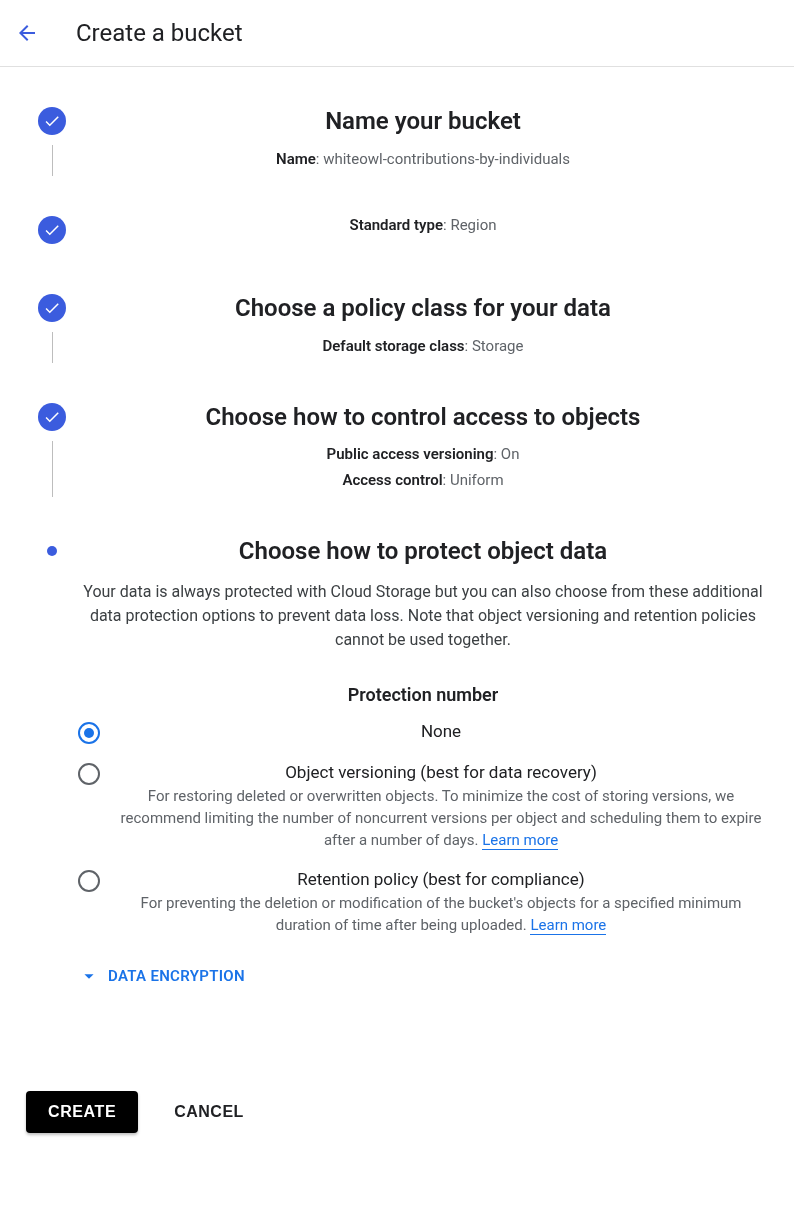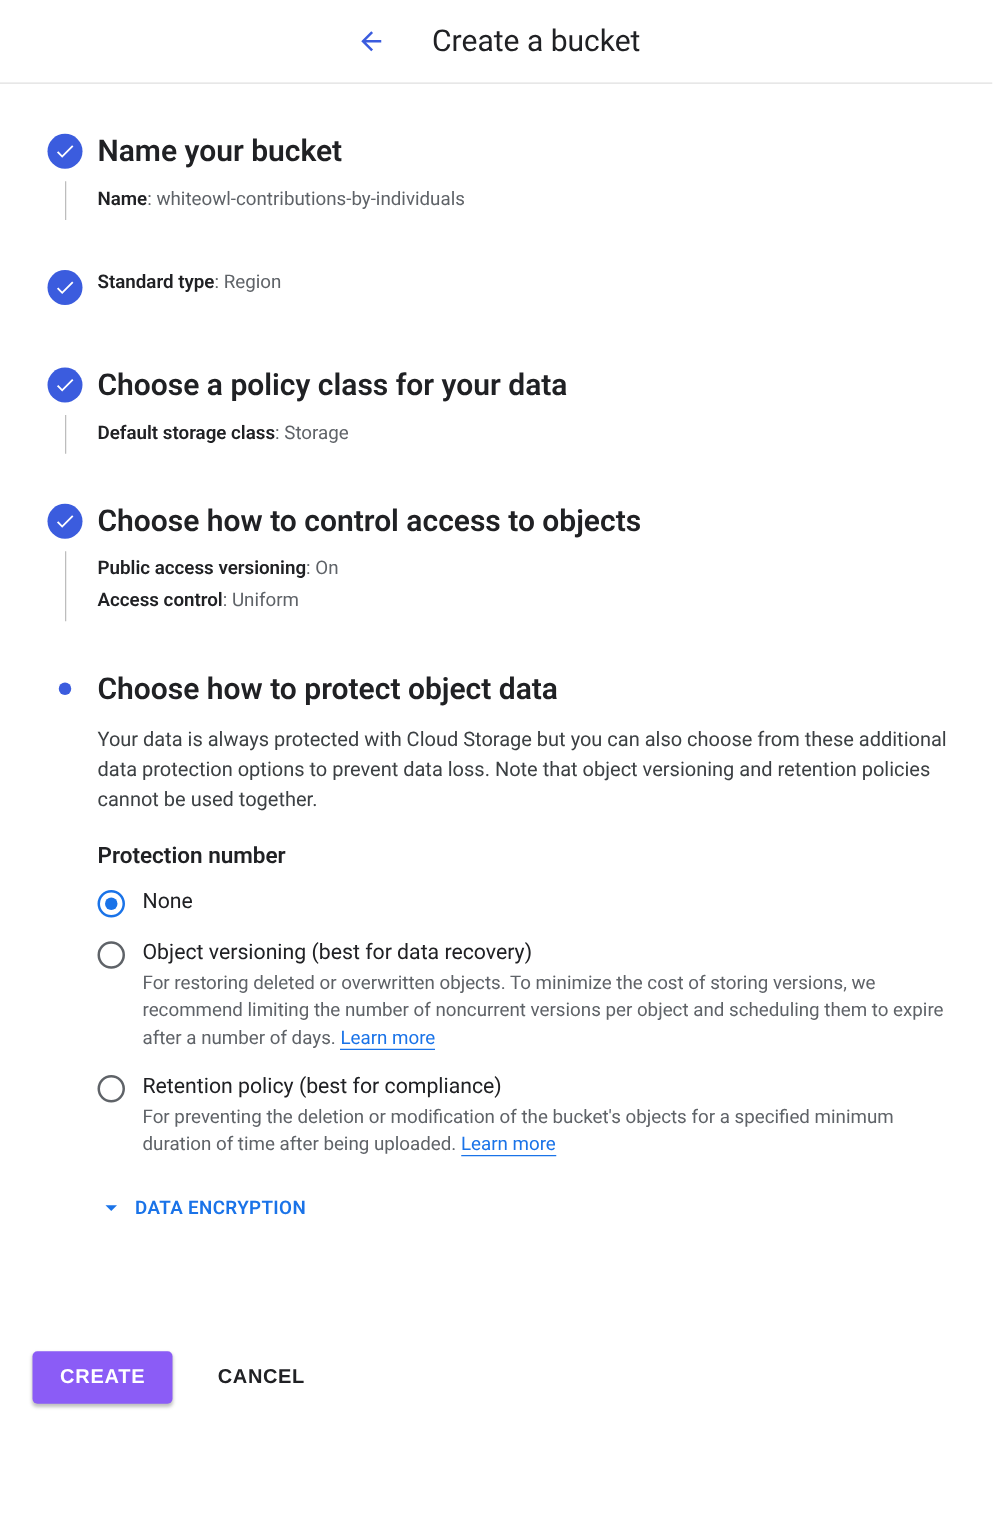--- a/index.html
+++ b/index.html
@@ -7,21 +7,20 @@
     font-family: Roboto, "Helvetica Neue", Arial, sans-serif;
     background: #fff;
     color: #202124;
     width: 794px;
   }
   .topbar {
     display: flex;
     align-items: center;
     padding: 18px 12px;
     border-bottom: 1px solid #e0e0e0;
-    justify-content: center;
   }
   .back-btn {
     width: 30px; height: 30px;
     display: flex; align-items: center; justify-content: center;
     cursor: pointer;
     margin-right: 34px;
   }
   .back-btn svg { width: 24px; height: 24px; fill: #3b5cde; }
   .page-title { font-size: 24px; font-weight: 400; color: #202124; }
 
@@ -41,28 +40,28 @@
   }
   .check-circle svg { width: 18px; height: 18px; fill: #fff; }
   .current-dot {
     width: 10px; height: 10px; border-radius: 50%;
     background: #3b5cde; margin-top: 9px;
   }
   .connector {
     width: 1px; background: #bdbdbd;
     flex: 1; margin-top: 10px;
   }
-  .step-body { flex: 1; }
+  .step-body { flex: 1; text-align: center; }
   .step-title {
     font-size: 24px; font-weight: 600; color: #202124;
     margin-bottom: 14px; line-height: 1.2;
   }
   .kv { font-size: 15px; color: #5f6368; margin-bottom: 8px; }
   .kv .k { font-weight: 600; color: #202124; }
-  .desc { font-size: 16px; color: #3c4043; line-height: 1.5; margin-bottom: 22px; }
+  .desc { font-size: 16px; color: #3c4043; line-height: 1.5; margin-bottom: 32px; }
 
   .subhead { font-size: 18px; font-weight: 600; color: #202124; margin-bottom: 16px; }
 
   .radio-row { display: flex; align-items: flex-start; margin-bottom: 18px; }
   .radio-outer {
     width: 22px; height: 22px; border-radius: 50%;
     border: 2px solid #5f6368;
     display: flex; align-items: center; justify-content: center;
     margin-right: 14px; flex-shrink: 0; margin-top: 1px;
     cursor: pointer;
@@ -77,21 +76,21 @@
   .expander {
     display: flex; align-items: center;
     color: #1a73e8; font-weight: 600; font-size: 15px;
     letter-spacing: 0.3px;
     margin-top: 28px; cursor: pointer;
   }
   .expander svg { width: 22px; height: 22px; fill: #1a73e8; margin-right: 8px; }
 
   .footer-actions { display: flex; align-items: center; gap: 36px; padding: 0 26px 40px 26px; margin-top: 40px; }
   .btn-create {
-    background: #8b5cf6; color: #fff;
+    background: #000000; color: #fff;
     border: none; border-radius: 4px;
     padding: 12px 22px; font-size: 16px; font-weight: 600;
     letter-spacing: 0.6px; cursor: pointer;
     box-shadow: 0 2px 3px rgba(0,0,0,0.25);
   }
   .btn-cancel {
     background: none; border: none; color: #202124;
     font-size: 16px; font-weight: 600; letter-spacing: 0.5px;
     cursor: pointer;
   }

